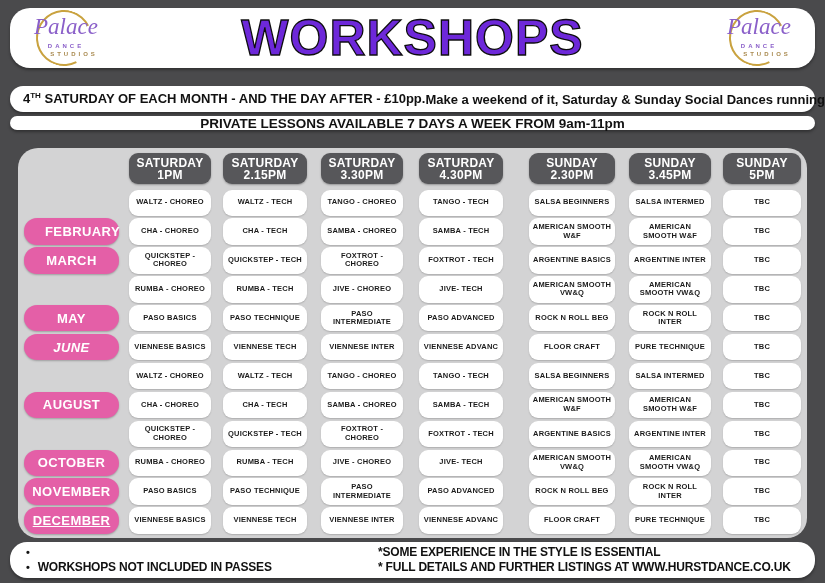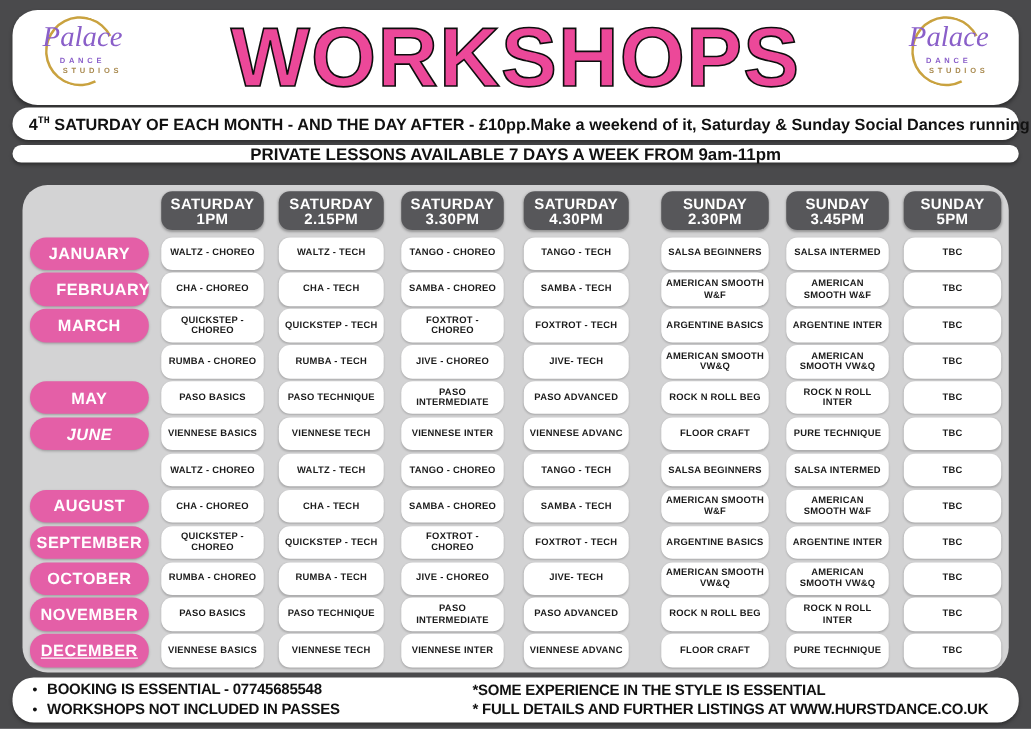--- a/index.html
+++ b/index.html
@@ -4,45 +4,45 @@
 <style>
   html,body{margin:0;padding:0;}
   body{
     width:825px;height:583px;position:relative;overflow:hidden;
     background:#4a4a4c;
     font-family:"Liberation Sans","DejaVu Sans",sans-serif;
   }
   .band{position:absolute;background:#ffffff;box-shadow:0 2px 3px rgba(0,0,0,.35);}
 
   
-  #header{top:8px;left:10px;right:10px;height:76px;border-radius:20px;
-    display:flex;align-items:flex-start;justify-content:space-between;
+  #header{top:8px;left:10px;right:10px;height:60px;border-radius:20px;
+    display:flex;align-items:center;justify-content:space-between;
     padding:0 8px;box-sizing:border-box;}
   #title{position:absolute;left:0;right:0;text-align:center;
-    font-size:67px;font-weight:bold;letter-spacing:1px;color:#ec4899;
+    font-size:50px;font-weight:bold;letter-spacing:1px;color:#6d28d9;
     -webkit-text-stroke:1.3px #0d0d0d;}
   .logo{position:relative;width:96px;height:66px;flex:0 0 auto;z-index:1;}
   .ring{position:absolute;left:18px;top:5px;width:52px;height:52px;
     border:2.5px solid #c9a23f;border-right-color:transparent;
     border-radius:50%;transform:rotate(18deg);}
   .logo-name{position:absolute;top:9px;width:100%;text-align:center;
     font-family:"Liberation Serif","DejaVu Serif",serif;font-style:italic;
     font-size:23px;color:#8a5fc9;}
   .logo-d{position:absolute;top:38px;width:100%;text-align:center;
     font-size:6px;letter-spacing:3px;color:#8a5fc9;font-weight:bold;}
   .logo-s{position:absolute;top:46px;width:100%;text-align:center;
     font-size:6px;letter-spacing:3px;color:#a8894e;font-weight:bold;
     padding-left:16px;box-sizing:border-box;}
 
   
   #banner1{top:86px;left:10px;right:10px;height:26px;border-radius:13px;
     display:flex;align-items:center;justify-content:space-between;
     padding:0 13px;box-sizing:border-box;
     font-weight:bold;font-size:13px;color:#111;white-space:nowrap;}
-  #banner1 sup{font-size:8px;font-family:Liberation Mono, monospace;}
+  #banner1 sup{font-size:8px;}
   #banner2{top:116px;left:10px;right:10px;height:14px;border-radius:13px;
     display:flex;align-items:center;justify-content:center;
     font-weight:bold;font-size:13.5px;color:#111;}
 
   
   #panel{position:absolute;top:148px;left:18px;width:789px;height:390px;
     background:#d3d3d4;border-radius:20px;box-sizing:border-box;
     padding:5px 6px;}
   #grid{display:grid;
     grid-template-columns:95px 10px 82px 12px 84px 14px 82px 16px 84px 26px 86px 14px 82px 12px 78px;
@@ -123,21 +123,20 @@
         <div class="chip-time">2.30PM</div>
       </div>
       <div class="chip" style="grid-area: 1 / 13;">
         <div class="chip-day">SUNDAY</div>
         <div class="chip-time">3.45PM</div>
       </div>
       <div class="chip" style="grid-area: 1 / 15;">
         <div class="chip-day">SUNDAY</div>
         <div class="chip-time">5PM</div>
       </div>
-      <div class="month" style="grid-area: 2 / 1;">JANUARY</div>
       <div class="cell" style="grid-area: 2 / 3;">WALTZ - CHOREO</div>
       <div class="cell" style="grid-area: 2 / 5;">WALTZ - TECH</div>
       <div class="cell" style="grid-area: 2 / 7;">TANGO - CHOREO</div>
       <div class="cell" style="grid-area: 2 / 9;">TANGO - TECH</div>
       <div class="cell" style="grid-area: 2 / 11;">SALSA BEGINNERS</div>
       <div class="cell" style="grid-area: 2 / 13;">SALSA INTERMED</div>
       <div class="cell" style="grid-area: 2 / 15;">TBC</div>
       <div class="month" style="grid-area: 3 / 1; padding-left: 22px;">FEBRUARY</div>
       <div class="cell" style="grid-area: 3 / 3;">CHA - CHOREO</div>
       <div class="cell" style="grid-area: 3 / 5;">CHA - TECH</div>
@@ -185,21 +184,20 @@
       <div class="cell" style="grid-area: 8 / 13;">SALSA INTERMED</div>
       <div class="cell" style="grid-area: 8 / 15;">TBC</div>
       <div class="month" style="grid-area: 9 / 1;">AUGUST</div>
       <div class="cell" style="grid-area: 9 / 3;">CHA - CHOREO</div>
       <div class="cell" style="grid-area: 9 / 5;">CHA - TECH</div>
       <div class="cell" style="grid-area: 9 / 7;">SAMBA - CHOREO</div>
       <div class="cell" style="grid-area: 9 / 9;">SAMBA - TECH</div>
       <div class="cell" style="grid-area: 9 / 11;">AMERICAN SMOOTH W&amp;F</div>
       <div class="cell" style="grid-area: 9 / 13;">AMERICAN SMOOTH W&amp;F</div>
       <div class="cell" style="grid-area: 9 / 15;">TBC</div>
-      <div class="month" style="grid-area: 10 / 1;">SEPTEMBER</div>
       <div class="cell" style="grid-area: 10 / 3;">QUICKSTEP - CHOREO</div>
       <div class="cell" style="grid-area: 10 / 5;">QUICKSTEP - TECH</div>
       <div class="cell" style="grid-area: 10 / 7;">FOXTROT - CHOREO</div>
       <div class="cell" style="grid-area: 10 / 9;">FOXTROT - TECH</div>
       <div class="cell" style="grid-area: 10 / 11;">ARGENTINE BASICS</div>
       <div class="cell" style="grid-area: 10 / 13;">ARGENTINE INTER</div>
       <div class="cell" style="grid-area: 10 / 15;">TBC</div>
       <div class="month" style="grid-area: 11 / 1;">OCTOBER</div>
       <div class="cell" style="grid-area: 11 / 3;">RUMBA - CHOREO</div>
       <div class="cell" style="grid-area: 11 / 5;">RUMBA - TECH</div>
@@ -224,21 +222,20 @@
       <div class="cell" style="grid-area: 13 / 11;">FLOOR CRAFT</div>
       <div class="cell" style="grid-area: 13 / 13;">PURE TECHNIQUE</div>
       <div class="cell" style="grid-area: 13 / 15;">TBC</div>
     </div>
 </div>
 
 <div class="band" id="footer">
   <div class="fcol fleft">
     <div class="fitem">
       <span class="bullet">•</span>
-      <span>BOOKING IS ESSENTIAL - 07745685548</span>
     </div>
     <div class="fitem">
       <span class="bullet">•</span>
       <span>WORKSHOPS NOT INCLUDED IN PASSES</span>
     </div>
   </div>
   <div class="fcol fright">
     <span>*SOME EXPERIENCE IN THE STYLE IS ESSENTIAL</span>
     <span>* FULL DETAILS AND FURTHER LISTINGS AT WWW.HURSTDANCE.CO.UK</span>
   </div>

